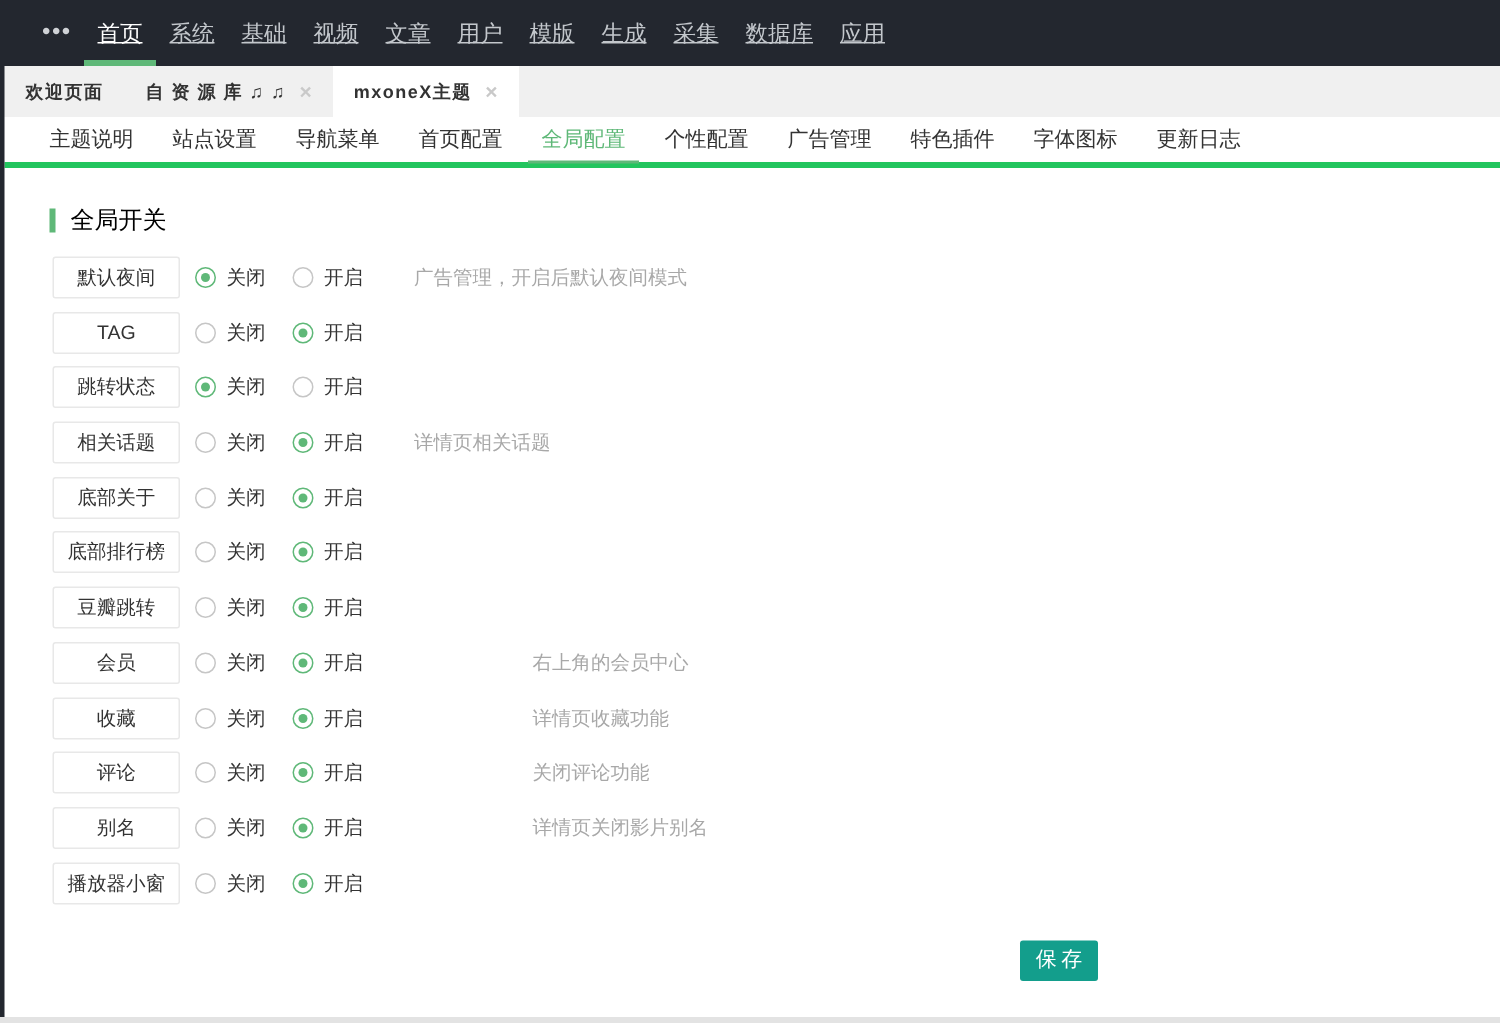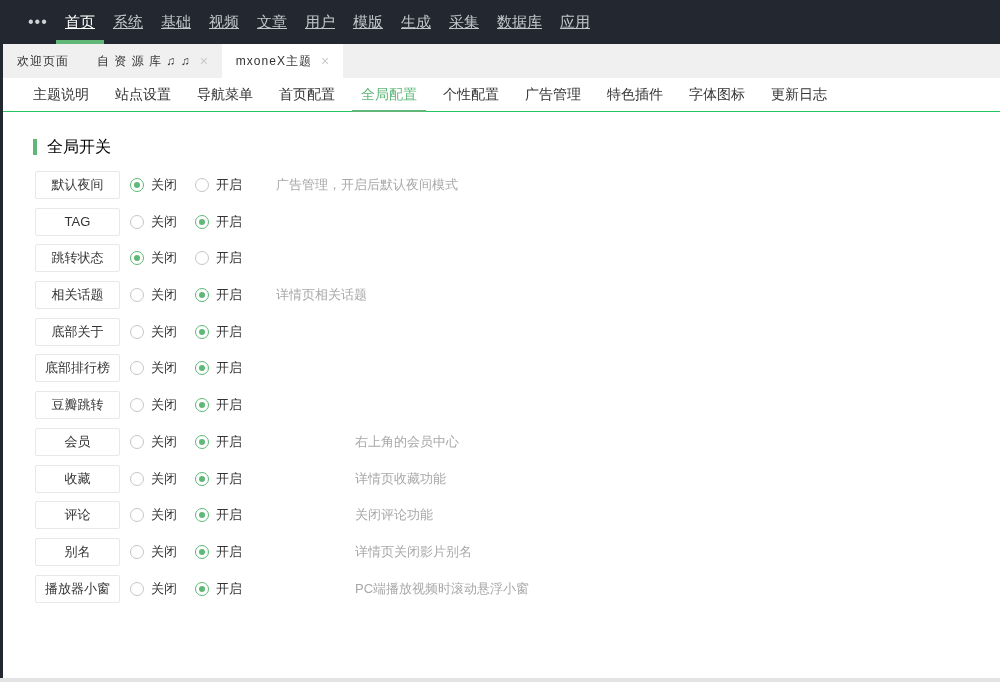--- a/index.html
+++ b/index.html
@@ -51,20 +51,21 @@
     background: #5FB878;
   }
 
   
   .tab-strip {
     height: 34px;
     background: #f0f0f0;
     display: flex;
     align-items: stretch;
     padding-left: 3px;
+    font-weight: bold;
   }
   .tab {
     display: flex;
     align-items: center;
     padding: 0 14px;
     font-size: 12px;
     color: #333;
     cursor: pointer;
     white-space: nowrap;
   }
@@ -89,21 +90,21 @@
     position: absolute;
     left: 0; right: 0; bottom: 0;
     height: 4px;
     background: #e3e3e3;
   }
 
   
   .theme-tabs {
     height: 34px;
     background: #fff;
-    border-bottom: 1px solid #22c55e;
+    border-bottom: 4px solid #22c55e;
     display: flex;
     align-items: stretch;
     padding-left: 17px;
     margin-left: 3px;
   }
   .theme-tab {
     font-size: 14px;
     color: #333;
     margin: 0 4px;
     padding: 0 9px;
@@ -385,20 +386,22 @@
       <div class="setting-row">
         <div class="setting-label">播放器小窗</div>
         <div class="radio-option">
           <div class="radio-circle"></div>
           <div class="radio-label">关闭</div>
         </div>
         <div class="radio-option">
           <div class="radio-circle checked"></div>
           <div class="radio-label">开启</div>
         </div>
-        <div class="setting-desc far">PC端播放视频时滚动悬浮小窗</div>
       </div>
     </div>
 
+  <div class="save-row">
+    <button class="save-button">保存</button>
+  </div>
 </div>
 
 <div class="left-edge"></div>
 <div class="bottom-strip"></div>
 
 </body></html>

